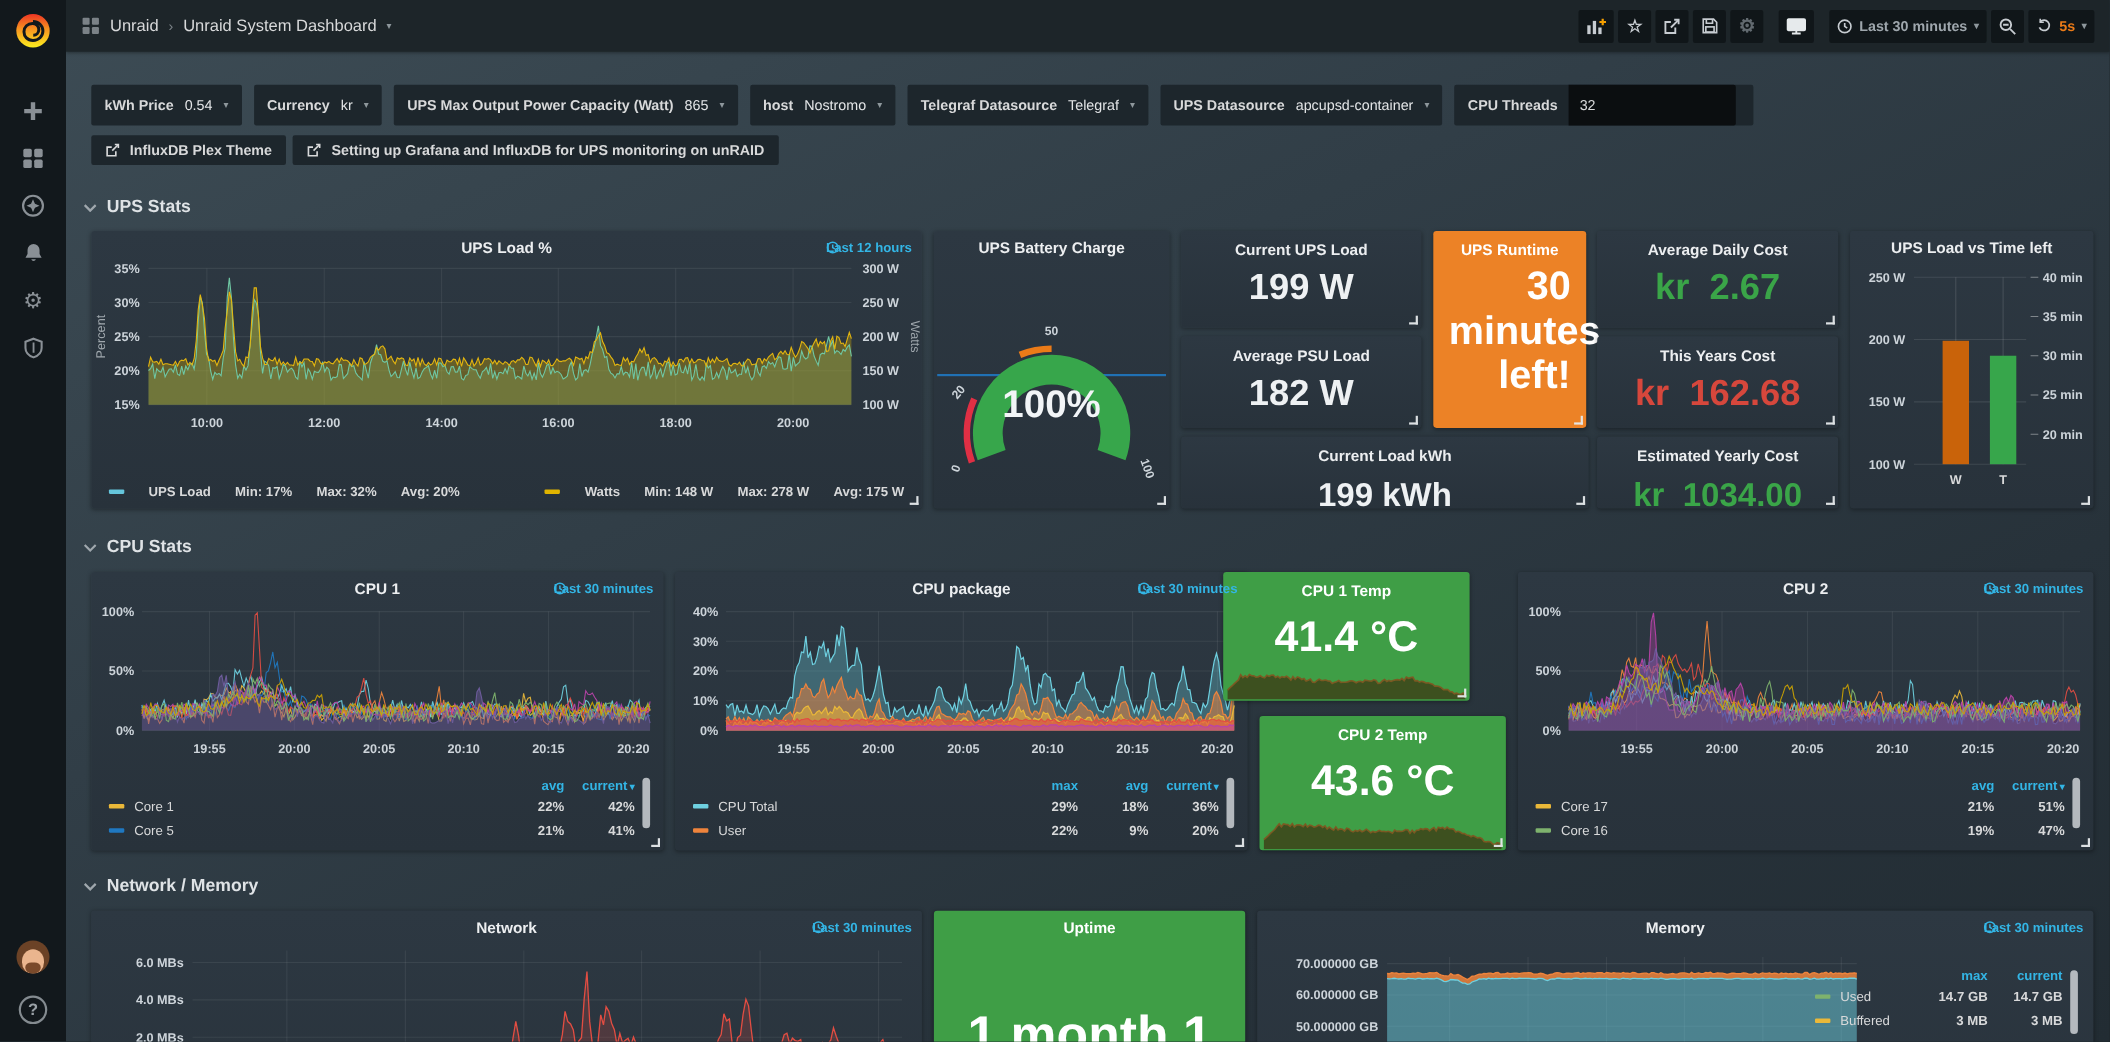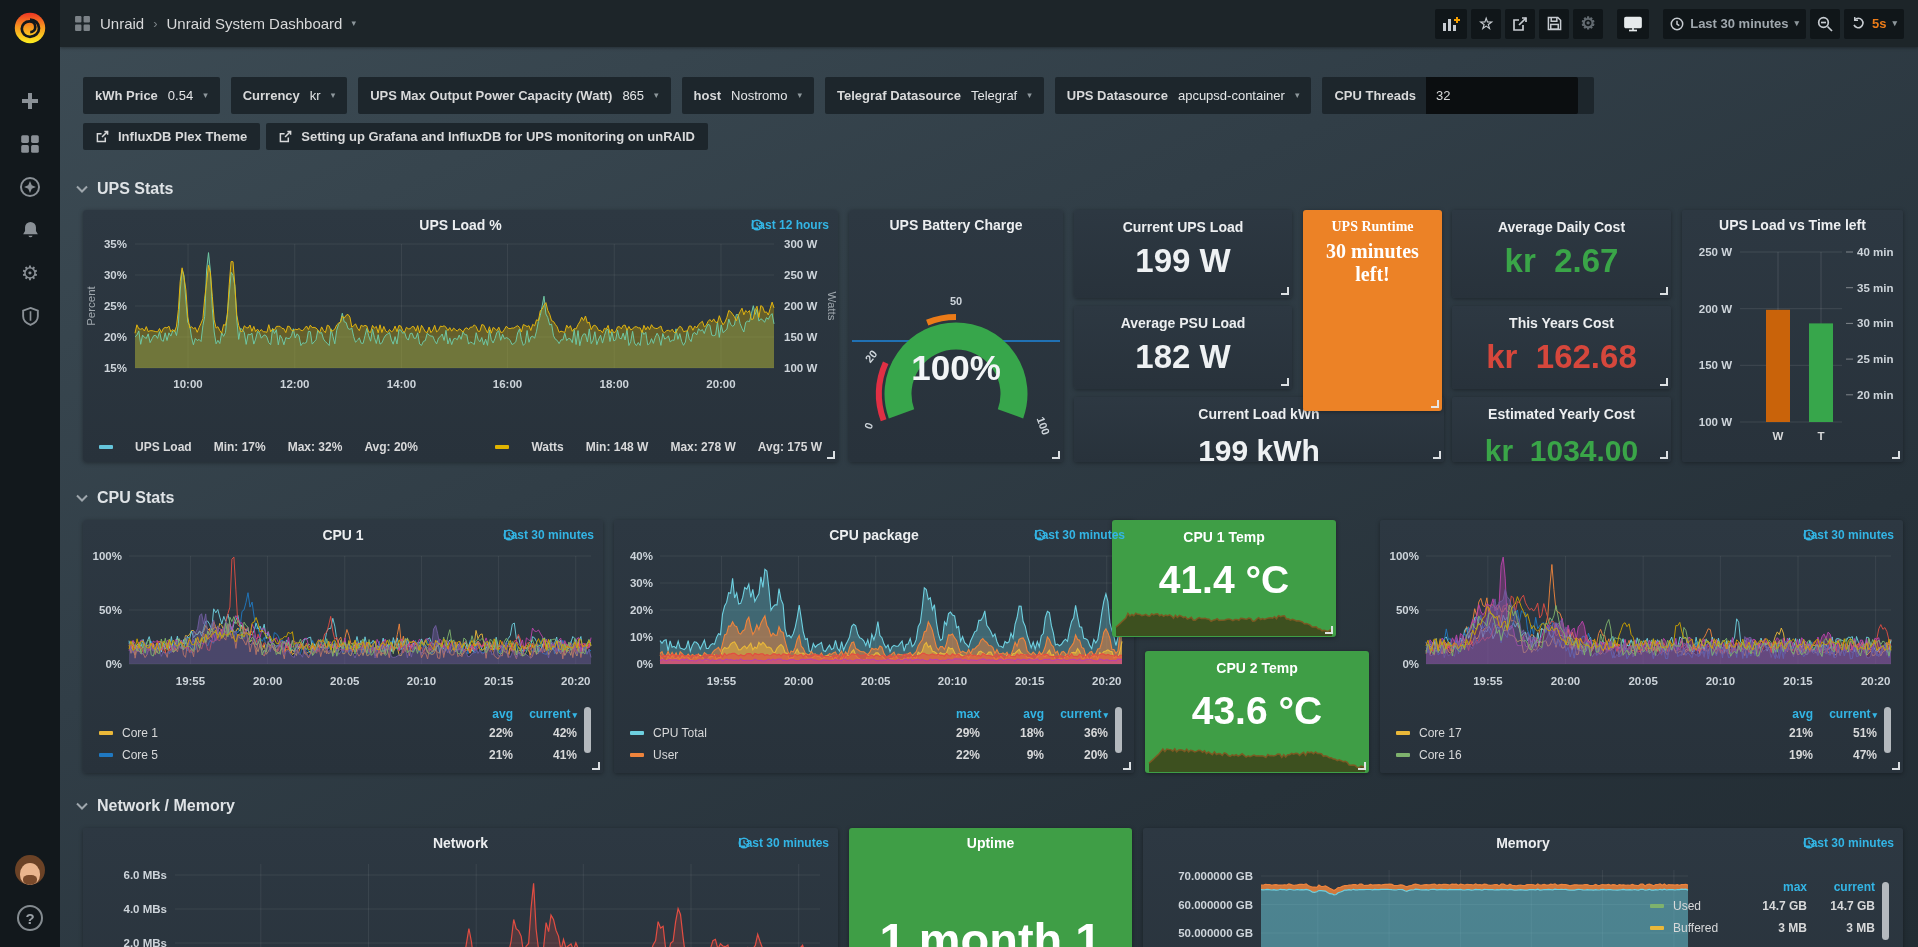--- a/index.html
+++ b/index.html
@@ -56,21 +56,21 @@
 
   .stat{text-align:center;padding-top:9px;}
   .stat .p-title{position:static;}
   .stat-val{font-size:33px;font-weight:700;color:#eef1f3;margin-top:7px;white-space:pre;}
   .small .stat-val{font-size:30px;margin-top:12px;}
   .val-green{color:#3aa548;}
   .val-red{color:#d6473c;}
 
   .runtime{background:#ec8226;text-align:center;padding-top:9px;}
   .runtime .p-title{position:static;color:#fff;}
-  .runtime-val{font-size:20px;font-weight:700;color:#fff;line-height:1.13;margin-top:5px;padding:0 14px;text-align:center;}
+  .runtime-val{font-size:36px;font-weight:700;color:#fff;line-height:1.13;margin-top:5px;padding:0 14px;text-align:right;}
 
   .temp{background:#3f9e46;text-align:center;}
   .temp .p-title{position:static;padding-top:9px;color:#fff;}
   .temp-val{font-size:39px;font-weight:700;color:#fff;margin-top:13px;white-space:pre;}
   .temp svg{bottom:1px;left:2px;}
 
   .green-full{background:#3f9e46;}
   .green-full .p-title{color:#fff;}
   .uptime-val{position:absolute;top:84px;width:100%;text-align:center;font-size:47px;font-weight:700;color:#fff;white-space:nowrap;}
 
@@ -383,21 +383,21 @@
   </div>
   <div class="panel stat" style="left:1074px;top:306px;width:218px;height:83px;">
     <div class="p-title">Average PSU Load</div>
     <div class="stat-val">182 W</div>
   </div>
   <div class="panel stat small" style="left:1074px;top:397px;width:370px;height:65px;">
     <div class="p-title">Current Load kWh</div>
     <div class="stat-val">199 kWh</div>
   </div>
 
-  <div class="panel runtime" style="left:1303px;top:210px;width:139px;height:201px;font-family:Liberation Serif, serif;">
+  <div class="panel runtime" style="left:1303px;top:210px;width:139px;height:179px;">
     <div class="p-title">UPS Runtime</div>
     <div class="runtime-val">30 minutes left!</div>
   </div>
 
   <div class="panel stat" style="left:1452px;top:210px;width:219px;height:88px;">
     <div class="p-title">Average Daily Cost</div>
     <div class="stat-val val-green">kr  2.67</div>
   </div>
   <div class="panel stat" style="left:1452px;top:306px;width:219px;height:83px;">
     <div class="p-title">This Years Cost</div>
@@ -586,20 +586,21 @@
   <div class="panel temp" style="left:1145px;top:651px;width:224px;height:122px;">
     <div class="p-title">CPU 2 Temp</div>
     <div class="temp-val">43.6 °C</div>
     <svg width="220" height="34">
         <path d="M2.0,25.3L4.0,23.4L6.0,21.6L7.9,19.7L9.9,17.9L11.9,16.1L13.9,13.4L15.9,11.0L17.9,13.6L19.8,11.0L21.8,11.4L23.8,11.6L25.8,13.2L27.8,10.8L29.7,13.8L31.7,12.0L33.7,11.8L35.7,12.3L37.7,13.6L39.7,11.2L41.6,13.8L43.6,12.2L45.6,12.7L47.6,13.9L49.6,13.4L51.5,12.2L53.5,12.5L55.5,14.2L57.5,12.8L59.5,15.6L61.4,13.9L63.4,15.4L65.4,16.7L67.4,13.8L69.4,16.5L71.4,15.5L73.3,15.8L75.3,17.5L77.3,14.9L79.3,15.6L81.3,17.6L83.2,18.3L85.2,16.9L87.2,17.7L89.2,16.6L91.2,18.1L93.2,17.2L95.1,15.8L97.1,17.4L99.1,19.1L101.1,17.8L103.1,18.6L105.0,17.9L107.0,17.0L109.0,17.9L111.0,17.8L113.0,18.1L115.0,17.7L116.9,18.3L118.9,19.4L120.9,16.6L122.9,17.8L124.9,17.6L126.8,17.9L128.8,17.4L130.8,16.1L132.8,16.3L134.8,19.5L136.8,16.8L138.7,19.0L140.7,16.8L142.7,16.7L144.7,15.3L146.7,16.1L148.6,15.3L150.6,15.5L152.6,17.4L154.6,15.5L156.6,14.3L158.6,17.3L160.5,14.0L162.5,14.8L164.5,14.2L166.5,15.7L168.5,13.9L170.4,15.4L172.4,15.4L174.4,15.7L176.4,18.3L178.4,17.7L180.3,18.4L182.3,19.7L184.3,19.8L186.3,21.1L188.3,21.3L190.3,22.7L192.2,21.8L194.2,22.7L196.2,23.7L198.2,23.4L200.2,24.4L202.1,27.0L204.1,27.3L206.1,27.0L208.1,27.4L210.1,29.3L212.1,29.6L214.0,28.0L216.0,28.6L218.0,30.2L218.0,34L2.0,34Z" fill="rgba(61,50,16,0.72)"></path>
         <path d="M2.0,25.3L4.0,23.4L6.0,21.6L7.9,19.7L9.9,17.9L11.9,16.1L13.9,13.4L15.9,11.0L17.9,13.6L19.8,11.0L21.8,11.4L23.8,11.6L25.8,13.2L27.8,10.8L29.7,13.8L31.7,12.0L33.7,11.8L35.7,12.3L37.7,13.6L39.7,11.2L41.6,13.8L43.6,12.2L45.6,12.7L47.6,13.9L49.6,13.4L51.5,12.2L53.5,12.5L55.5,14.2L57.5,12.8L59.5,15.6L61.4,13.9L63.4,15.4L65.4,16.7L67.4,13.8L69.4,16.5L71.4,15.5L73.3,15.8L75.3,17.5L77.3,14.9L79.3,15.6L81.3,17.6L83.2,18.3L85.2,16.9L87.2,17.7L89.2,16.6L91.2,18.1L93.2,17.2L95.1,15.8L97.1,17.4L99.1,19.1L101.1,17.8L103.1,18.6L105.0,17.9L107.0,17.0L109.0,17.9L111.0,17.8L113.0,18.1L115.0,17.7L116.9,18.3L118.9,19.4L120.9,16.6L122.9,17.8L124.9,17.6L126.8,17.9L128.8,17.4L130.8,16.1L132.8,16.3L134.8,19.5L136.8,16.8L138.7,19.0L140.7,16.8L142.7,16.7L144.7,15.3L146.7,16.1L148.6,15.3L150.6,15.5L152.6,17.4L154.6,15.5L156.6,14.3L158.6,17.3L160.5,14.0L162.5,14.8L164.5,14.2L166.5,15.7L168.5,13.9L170.4,15.4L172.4,15.4L174.4,15.7L176.4,18.3L178.4,17.7L180.3,18.4L182.3,19.7L184.3,19.8L186.3,21.1L188.3,21.3L190.3,22.7L192.2,21.8L194.2,22.7L196.2,23.7L198.2,23.4L200.2,24.4L202.1,27.0L204.1,27.3L206.1,27.0L208.1,27.4L210.1,29.3L212.1,29.6L214.0,28.0L216.0,28.6L218.0,30.2" fill="none" stroke="rgba(125,88,34,0.95)" stroke-width="1.5"></path>
       </svg>
   </div>
 
   <div class="panel" style="left:1380px;top:520px;width:523px;height:253px;">
+    <div class="p-title">CPU 2</div>
     <div class="p-time">
       <svg width="12" height="12" viewBox="0 0 14 14" fill="none" stroke="#33b5e5" stroke-width="1.6">
           <circle cx="7" cy="7" r="5.6"></circle>
           <path d="M7 3.8V7l2.2 1.5"></path>
         </svg>
       <span>Last 30 minutes</span>
     </div>
     <svg width="523" height="150" style="top:28px;">
         <line x1="46" y1="8" x2="511" y2="8" stroke="rgba(255,255,255,0.07)"></line>
         <text x="39" y="12" fill="#cdd4da" font-size="11.5" font-weight="700" font-family="Liberation Sans, sans-serif" text-anchor="end">100%</text>

